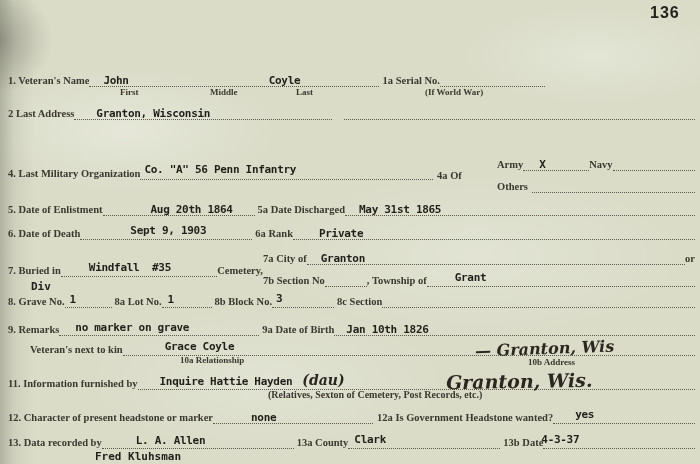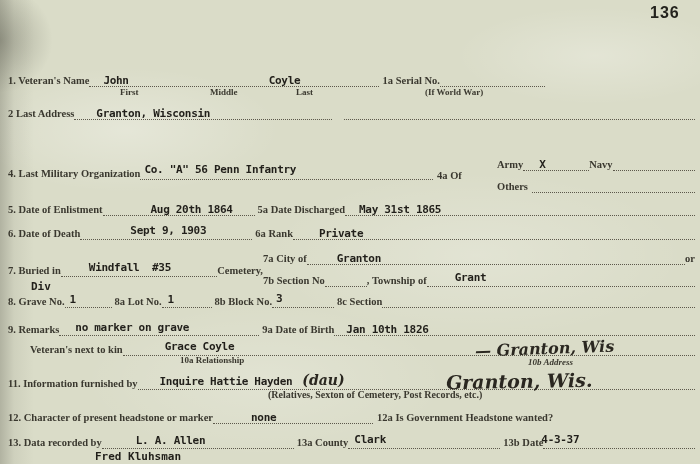--- a/index.html
+++ b/index.html
@@ -100,21 +100,21 @@
     </span>
     <span class="lbl" style="margin-left:3px;">6a Rank</span>
     <span class="lead grow">
       <span class="typed" style="margin-left:26px;">Private</span>
     </span>
   </div>
 
   <div class="row" style="left:263px;top:250px;width:432px;">
     <span class="lbl">7a City of</span>
     <span class="lead grow">
-      <span class="typed" style="margin-left:30px;">Granton</span>
+      <span class="typed" style="margin-left:14px;">Granton</span>
     </span>
     <span class="lbl">or</span>
   </div>
 
   <div class="row" style="left:8px;top:262px;width:255px;">
     <span class="lbl">7. Buried in</span>
     <span class="lead grow">
       <span class="typed" style="margin-left:28px;position:relative;top:-2px;">Windfall  #35</span>
     </span>
     <span class="lbl">Cemetery,</span>
@@ -160,38 +160,41 @@
   </div>
 
   <div class="row" style="left:30px;top:341px;width:665px;">
     <span class="lbl">Veteran's next to kin</span>
     <span class="lead grow">
       <span class="typed" style="margin-left:42px;position:relative;top:-2px;">Grace Coyle</span>
       <span class="hand-abs" style="left:352px;font-size:16px;transform:rotate(-2deg);">— Granton, Wis</span>
     </span>
   </div>
   <span class="cap" style="left:180px;top:355px;">10a Relationship</span>
-  <span class="cap" style="left:528px;top:357px;font-style:italic;">10b Address</span>
+  <span class="cap" style="left:528px;top:357px;">10b Address</span>
 
   <div class="row" style="left:8px;top:375px;width:687px;">
     <span class="lbl">11. Information furnished by</span>
     <span class="lead grow">
       <span class="typed" style="margin-left:22px;position:relative;top:-1px;">Inquire Hattie Hayden</span>
       <span class="hand" style="margin-left:10px;font-size:14px;position:relative;top:-1px;">(dau)</span>
       <span class="hand-abs" style="left:308px;font-size:19px;transform:rotate(-1deg);">Granton, Wis.</span>
     </span>
   </div>
   <span class="cap" style="left:268px;top:389px;font-size:10px;">(Relatives, Sexton of Cemetery, Post Records, etc.)</span>
 
   <div class="row" style="left:8px;top:409px;width:687px;">
     <span class="lbl">12. Character of present headstone or marker</span>
     <span class="lead" style="width:160px;">
       <span class="typed" style="margin-left:38px;">none</span>
     </span>
     <span class="lbl" style="margin-left:4px;">12a Is Government Headstone wanted?</span>
+    <span class="lead grow">
+      <span class="typed" style="margin-left:22px;position:relative;top:-2px;">yes</span>
+    </span>
   </div>
 
   <div class="row" style="left:8px;top:434px;width:687px;">
     <span class="lbl">13. Data recorded by</span>
     <span class="lead" style="width:192px;">
       <span class="typed" style="margin-left:34px;position:relative;top:-1px;">L. A. Allen</span>
     </span>
     <span class="lbl" style="margin-left:3px;">13a County</span>
     <span class="lead" style="width:152px;">
       <span class="typed" style="margin-left:6px;position:relative;top:-2px;">Clark</span>

